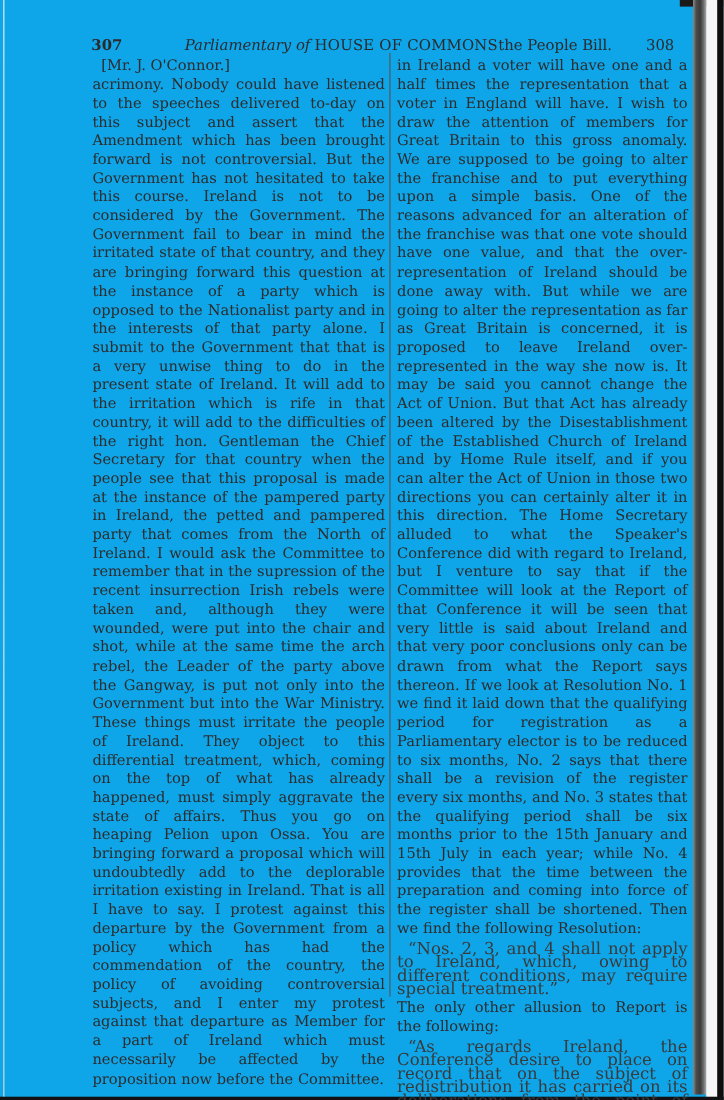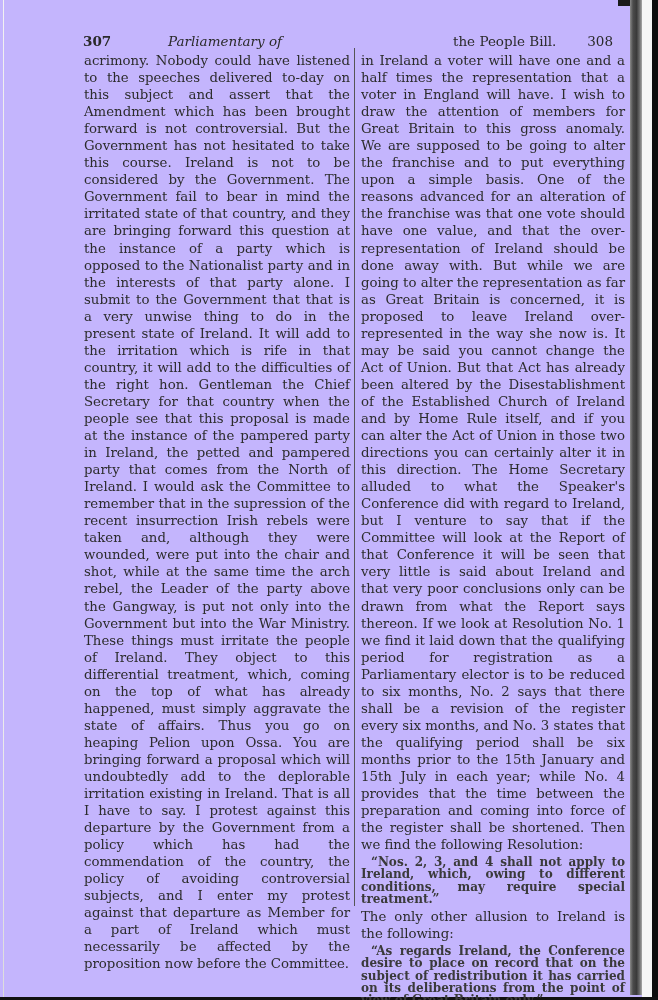--- a/index.html
+++ b/index.html
@@ -13,21 +13,21 @@
       position: relative;
       overflow: hidden;
       font-family: "DejaVu Serif", "Liberation Serif", serif;
       color: #2b2b2b;
     }
     .page {
       position: absolute;
       left: 0; top: 0;
       width: 658px;
       height: 1000px;
-      background: #c4b5fd;
+      background: #0ea5e9;
     }
     
     .scan-left-edge {
       position: absolute;
       left: 3px; top: 0;
       width: 1px; height: 1000px;
       background: linear-gradient(to bottom, #f2f2f2 0%, #e2e2e2 40%, #ececec 70%, #dcdcdc 100%);
     }
     .scan-bottom-edge {
       position: absolute;
@@ -98,56 +98,57 @@
     }
 
     .column p {
       margin: 0;
       text-indent: 0;
     }
     .speaker-tag {
       margin: 0 0 0 8px !important;
     }
     .quote {
-      font-size: 12px;
+      font-size: 15px;
       line-height: 12.2px;
       margin: 3px 0 3px 0 !important;
       text-indent: 10px !important;
       color: #3a3a3a;
-      font-weight: bold;
     }
     .after-quote {
       margin-top: 0 !important;
     }
   </style>
 </head>
 <body>
 
 <div class="page">
   <div class="scan-left-edge"></div>
   <div class="spine-top"></div>
   <div class="spine"></div>
   <div class="right-margin"></div>
   <div class="right-margin-dark"></div>
   <div class="scan-bottom-edge"></div>
 
   <div class="running-header">
     <span class="hdr-page-left">307</span>
     <span class="hdr-title-left">Parliamentary of</span>
+    <span class="hdr-house">HOUSE OF COMMONS</span>
     <span class="hdr-title-right">the People Bill.</span>
     <span class="hdr-page-right">308</span>
   </div>
 
   <div class="column col-left">
+    <p class="speaker-tag">[Mr. J. O'Connor.]</p>
     <p>acrimony. Nobody could have listened to the speeches delivered to-day on this subject and assert that the Amendment which has been brought forward is not controversial. But the Government has not hesitated to take this course. Ireland is not to be considered by the Government. The Government fail to bear in mind the irritated state of that country, and they are bringing forward this question at the instance of a party which is opposed to the Nationalist party and in the interests of that party alone. I submit to the Government that that is a very unwise thing to do in the present state of Ireland. It will add to the irritation which is rife in that country, it will add to the difficulties of the right hon. Gentleman the Chief Secretary for that country when the people see that this proposal is made at the instance of the pampered party in Ireland, the petted and pampered party that comes from the North of Ireland. I would ask the Committee to remember that in the supression of the recent insurrection Irish rebels were taken and, although they were wounded, were put into the chair and shot, while at the same time the arch rebel, the Leader of the party above the Gangway, is put not only into the Government but into the War Ministry. These things must irritate the people of Ireland. They object to this differential treatment, which, coming on the top of what has already happened, must simply aggravate the state of affairs. Thus you go on heaping Pelion upon Ossa. You are bringing forward a proposal which will undoubtedly add to the deplorable irritation existing in Ireland. That is all I have to say. I protest against this departure by the Government from a policy which has had the commendation of the country, the policy of avoiding controversial subjects, and I enter my protest against that departure as Member for a part of Ireland which must necessarily be affected by the proposition now before the Committee.</p>
 
   </div>
 
   <div class="column-divider"></div>
 
   <div class="column col-right">
     <p>in Ireland a voter will have one and a half times the representation that a voter in England will have. I wish to draw the attention of members for Great Britain to this gross anomaly. We are supposed to be going to alter the franchise and to put everything upon a simple basis. One of the reasons advanced for an alteration of the franchise was that one vote should have one value, and that the over-representation of Ireland should be done away with. But while we are going to alter the representation as far as Great Britain is concerned, it is proposed to leave Ireland over-represented in the way she now is. It may be said you cannot change the Act of Union. But that Act has already been altered by the Disestablishment of the Established Church of Ireland and by Home Rule itself, and if you can alter the Act of Union in those two directions you can certainly alter it in this direction. The Home Secretary alluded to what the Speaker's Conference did with regard to Ireland, but I venture to say that if the Committee will look at the Report of that Conference it will be seen that very little is said about Ireland and that very poor conclusions only can be drawn from what the Report says thereon. If we look at Resolution No. 1 we find it laid down that the qualifying period for registration as a Parliamentary elector is to be reduced to six months, No. 2 says that there shall be a revision of the register every six months, and No. 3 states that the qualifying period shall be six months prior to the 15th January and 15th July in each year; while No. 4 provides that the time between the preparation and coming into force of the register shall be shortened. Then we find the following Resolution:</p>
     <p class="quote">“Nos. 2, 3, and 4 shall not apply to Ireland, which, owing to different conditions, may require special treatment.”</p>
-    <p class="after-quote">The only other allusion to Ireland is the following:</p>
+    <p class="after-quote">The only other allusion to Report is the following:</p>
     <p class="quote">“As regards Ireland, the Conference desire to place on record that on the subject of redistribution it has carried on its deliberations from the point of view of Great Britain only.”</p>
     <p class="after-quote">Therefore, so far as the Speaker's Conference is concerned, the Committee are in a position to do anything they like with regard to this question. I sincerely hope the people in Great Britain will take notice that the Government propose that the anomaly which has existed shall be continued and that an Irishman shall have one and a half times the representation of a voter in Great Britain in the new Parliament as in the old.</p>
   </div>
 </div>
 
 </body></html>

